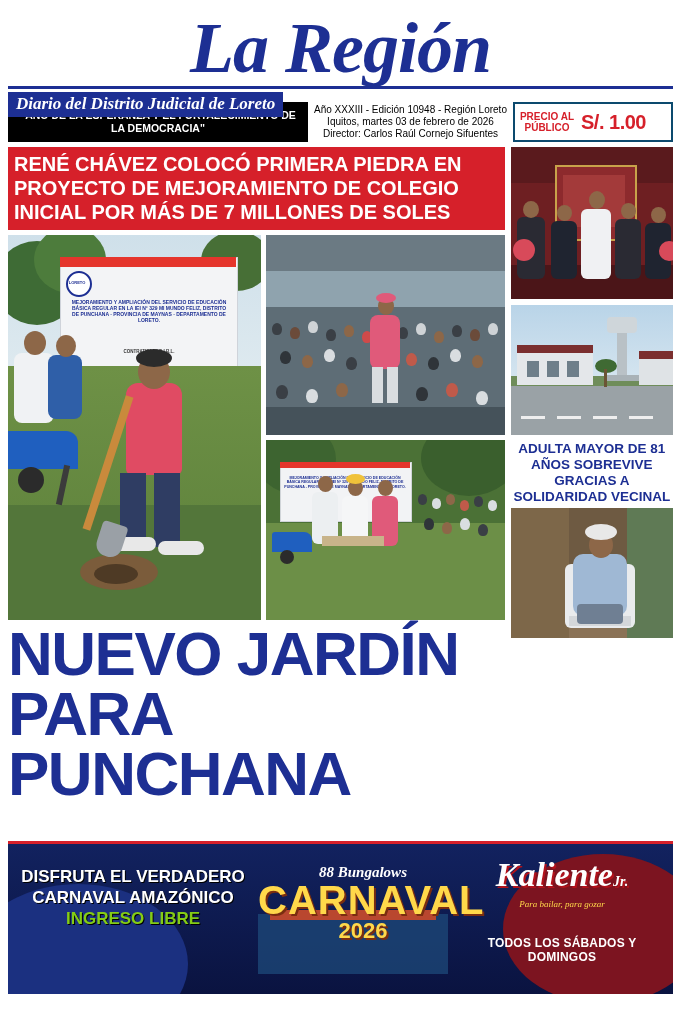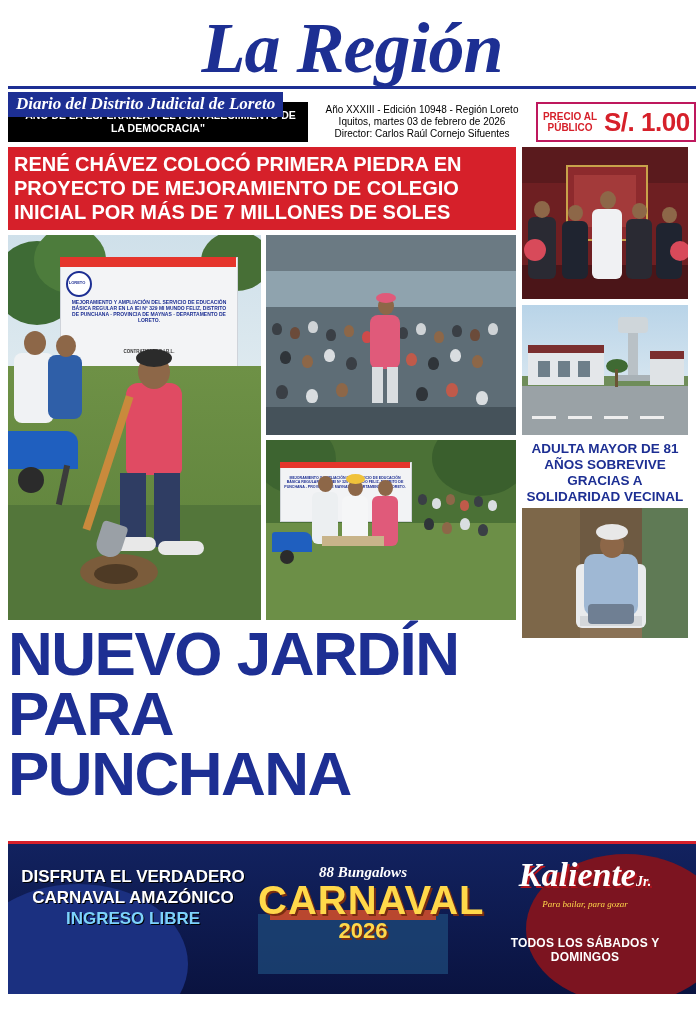--- a/index.html
+++ b/index.html
@@ -12,21 +12,21 @@
     height: 1014px;
     font-family: "Liberation Sans", sans-serif;
     overflow: hidden;
   }
   .page {
     position: relative;
     width: 696px;
     height: 1014px;
     background: #ffffff;
     box-sizing: border-box;
-    padding: 6px 0 4px 8px;
+    padding: 6px 23px 4px 8px;
   }
 
   
   .masthead {
     position: relative;
     height: 92px;
   }
   .masthead-title {
     font-family: "Liberation Serif", serif;
     font-weight: bold;
@@ -93,38 +93,38 @@
     font-size: 10px;
     line-height: 12px;
     color: #000;
     display: flex;
     flex-direction: column;
     justify-content: center;
     padding: 0 4px;
   }
   .price-box {
     width: 160px;
-    border: 2px solid #be185d;
+    border: 2px solid #0c4a6e;
     display: flex;
     align-items: center;
     box-sizing: border-box;
     padding: 0 4px;
   }
   .price-label {
     color: #d6202a;
     font-weight: bold;
     font-size: 10px;
     line-height: 11px;
     text-align: center;
     width: 56px;
   }
   .price-value {
     color: #d6202a;
     font-weight: bold;
-    font-size: 26px;
+    font-size: 20px;
     line-height: 26px;
     padding-left: 6px;
     letter-spacing: -0.5px;
   }
 
   
   .content {
     display: flex;
     margin-top: 5px;
     height: 690px;
@@ -235,21 +235,21 @@
     top: 22px;
     width: 230px;
     color: #ffffff;
     font-weight: bold;
     font-size: 17px;
     line-height: 21px;
     text-align: center;
     text-transform: uppercase;
     text-shadow: 1px 1px 0 #000;
   }
-  .ad-left .line3 { color: #7dd3fc; }
+  .ad-left .line3 { color: #84cc16; }
   .ad-center {
     position: absolute;
     left: 250px;
     top: 20px;
     width: 210px;
     text-align: center;
   }
   .ad-bungalows {
     color: #ffffff;
     font-family: "Liberation Serif", serif;

